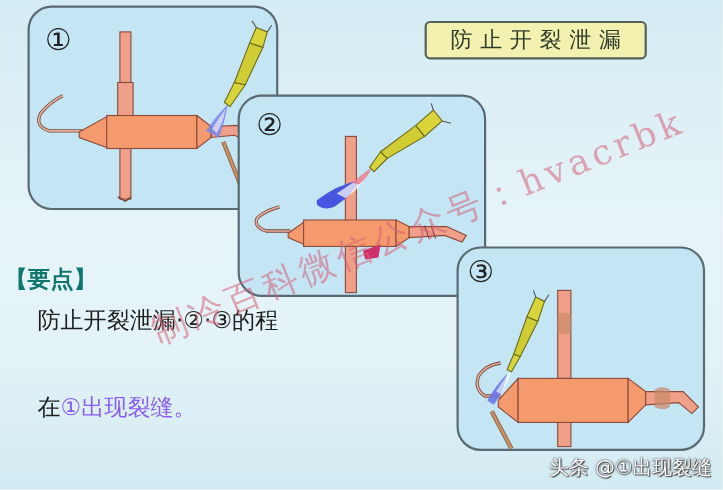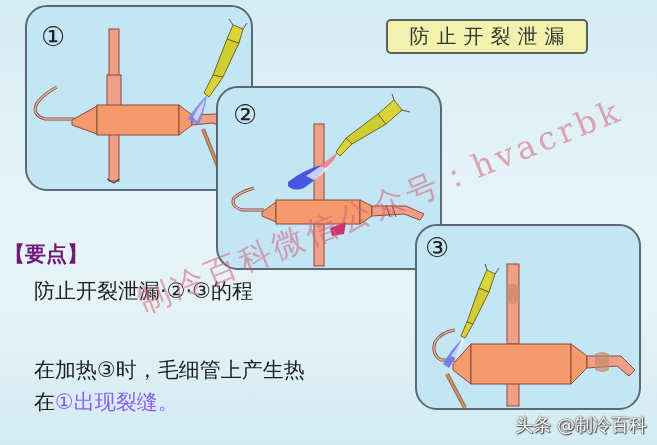--- a/index.html
+++ b/index.html
@@ -45,21 +45,21 @@
       color: #2e3a2a;
       letter-spacing: 7px;
       padding-left: 7px;
     }
 
     .key-label {
       position: absolute;
       left: 4px; top: 240px;
       font-family: "DejaVu Serif", serif;
       font-size: 21px;
-      color: #701a75;
+      color: #0f766e;
       font-weight: bold;
       z-index: 4;
     }
     .body-text {
       position: absolute;
       left: 34px;
       font-family: "DejaVu Sans", sans-serif;
       font-size: 21px;
       color: #1e1e1e;
       line-height: 32px;
@@ -200,19 +200,18 @@
   </svg>
 </div>
 
 <div class="key-label">【要点】</div>
 
 <div class="body-text" id="para-1">
   <div>防止开裂泄漏·②·③的程</div>
 </div>
 
 <div class="body-text" id="para-2">
-  <div>在加热③时，毛细管上产生热</div>
   <div><span>在</span><span class="emph">①出现裂缝。</span></div>
 </div>
 
 <div class="watermark">制冷百科微信公众号：hvacrbk</div>
 
-<div class="source-tag">头条 @制冷百科</div>
+<div class="source-tag">头条 @①出现裂缝</div>
 
 </body></html>

